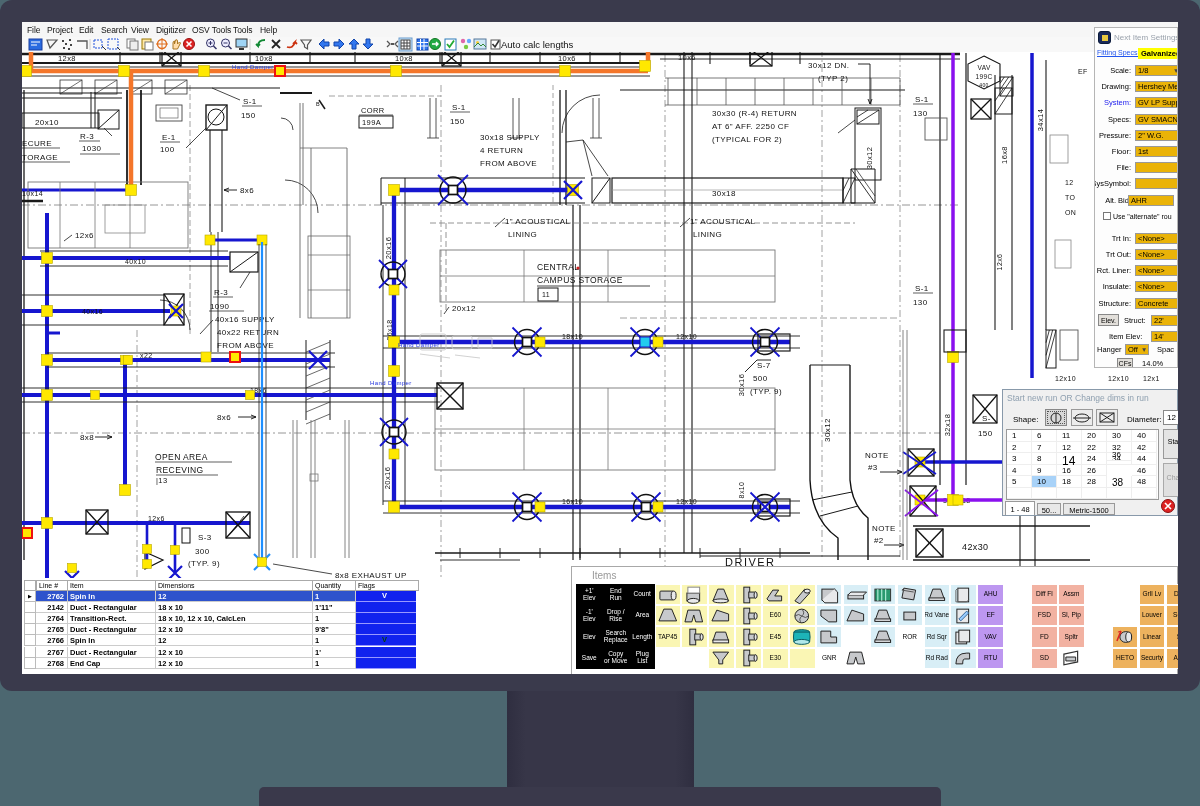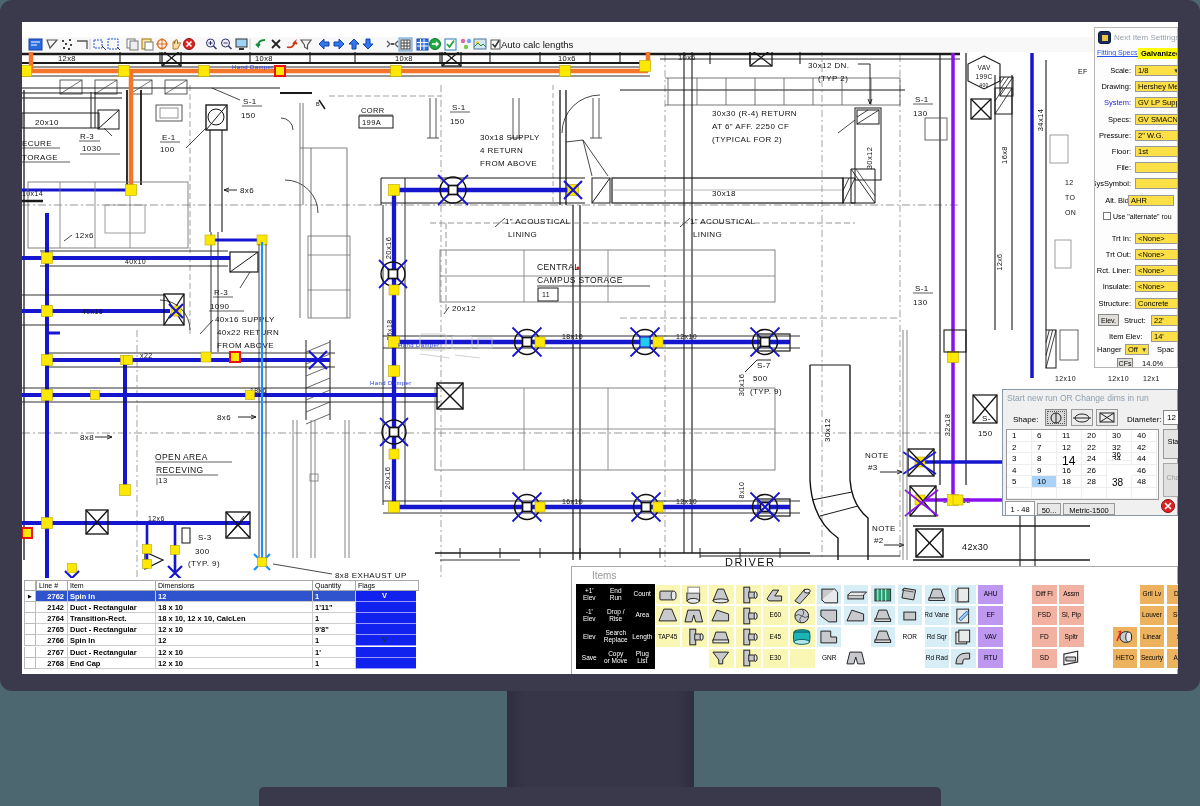--- a/index.html
+++ b/index.html
@@ -2,31 +2,42 @@
 <html><head><meta charset="utf-8">
 <style>
 *{margin:0;padding:0;box-sizing:border-box}
 html,body{width:1200px;height:806px;overflow:hidden;background:#4C6770;font-family:"Liberation Sans",sans-serif}
 #monitor{position:absolute;left:0;top:0;width:1200px;height:691px;background:#3a3a4c;border-radius:12px}
 #screen{position:absolute;left:22px;top:22px;width:1156px;height:652px;background:#fff;overflow:hidden}
 #neck{position:absolute;left:507px;top:691px;width:187px;height:96px;background:linear-gradient(90deg,#2f2e40 0%,#373648 10%,#373648 90%,#2f2e40 100%)}
 #base{position:absolute;left:259px;top:787px;width:682px;height:19px;background:#3a394b;border-radius:5px 5px 0 0}
 #menubar{position:absolute;left:0;top:0;width:1156px;height:15px;background:#f6f6f6;font-size:8.5px;color:#111;letter-spacing:-0.1px}
 #panel{position:absolute;left:1072px;top:5px;width:84px;height:341px;background:#fdfdfd;border:1px solid #b5b5b5;font-size:7.5px;overflow:hidden}
-.pv{position:absolute;background:#fde047;border:1px solid #999;height:11px;line-height:9px;padding:0 2px;white-space:nowrap;overflow:hidden}
+.pv{position:absolute;background:#eab308;border:1px solid #999;height:11px;line-height:9px;padding:0 2px;white-space:nowrap;overflow:hidden}
 .pl{position:absolute;white-space:nowrap;text-align:right}
 #dialog{position:absolute;left:980px;top:367px;width:176px;height:127px;background:#f0f0f0;border:1px solid #8899aa;font-size:8px}
 #dtable{position:absolute;left:0;top:556px;width:543px;height:94px;background:#fff;font-size:7.5px}
 #palette{position:absolute;left:549px;top:544px;width:607px;height:110px;background:#fff;border:1px solid #a8a8a8;font-size:7px}
 .cell{position:absolute;overflow:hidden;display:flex;align-items:center;justify-content:center;text-align:center;line-height:1.05}
 </style></head>
 <body>
 <div id="monitor"></div>
 <div id="screen">
 
+<div id="menubar">
+      <span style="position:absolute;left:5px;top:3px">File</span>
+      <span style="position:absolute;left:25px;top:3px">Project</span>
+      <span style="position:absolute;left:57px;top:3px">Edit</span>
+      <span style="position:absolute;left:79px;top:3px">Search</span>
+      <span style="position:absolute;left:109px;top:3px">View</span>
+      <span style="position:absolute;left:134px;top:3px">Digitizer</span>
+      <span style="position:absolute;left:170px;top:3px">OSV Tools</span>
+      <span style="position:absolute;left:211px;top:3px">Tools</span>
+      <span style="position:absolute;left:238px;top:3px">Help</span>
+    </div>
 
 <div id="toolbar" style="position:absolute;left:0;top:15px;width:1156px;height:15px;background:#f8f8f8">
 <svg width="1156" height="15" viewBox="0 0 1156 15">
 <g transform="translate(7,0)">
           <rect x="0" y="2" width="13" height="11" fill="#2b6be0" stroke="#1a3fa0"></rect>
           <path d="M2 5h9M2 8h6" stroke="#fff" stroke-width="1"></path>
         </g>
 <g transform="translate(24,0)">
           <path d="M1 3 L11 3 L4 11 Z" fill="none" stroke="#555" stroke-width="1.2"></path>
         </g>

